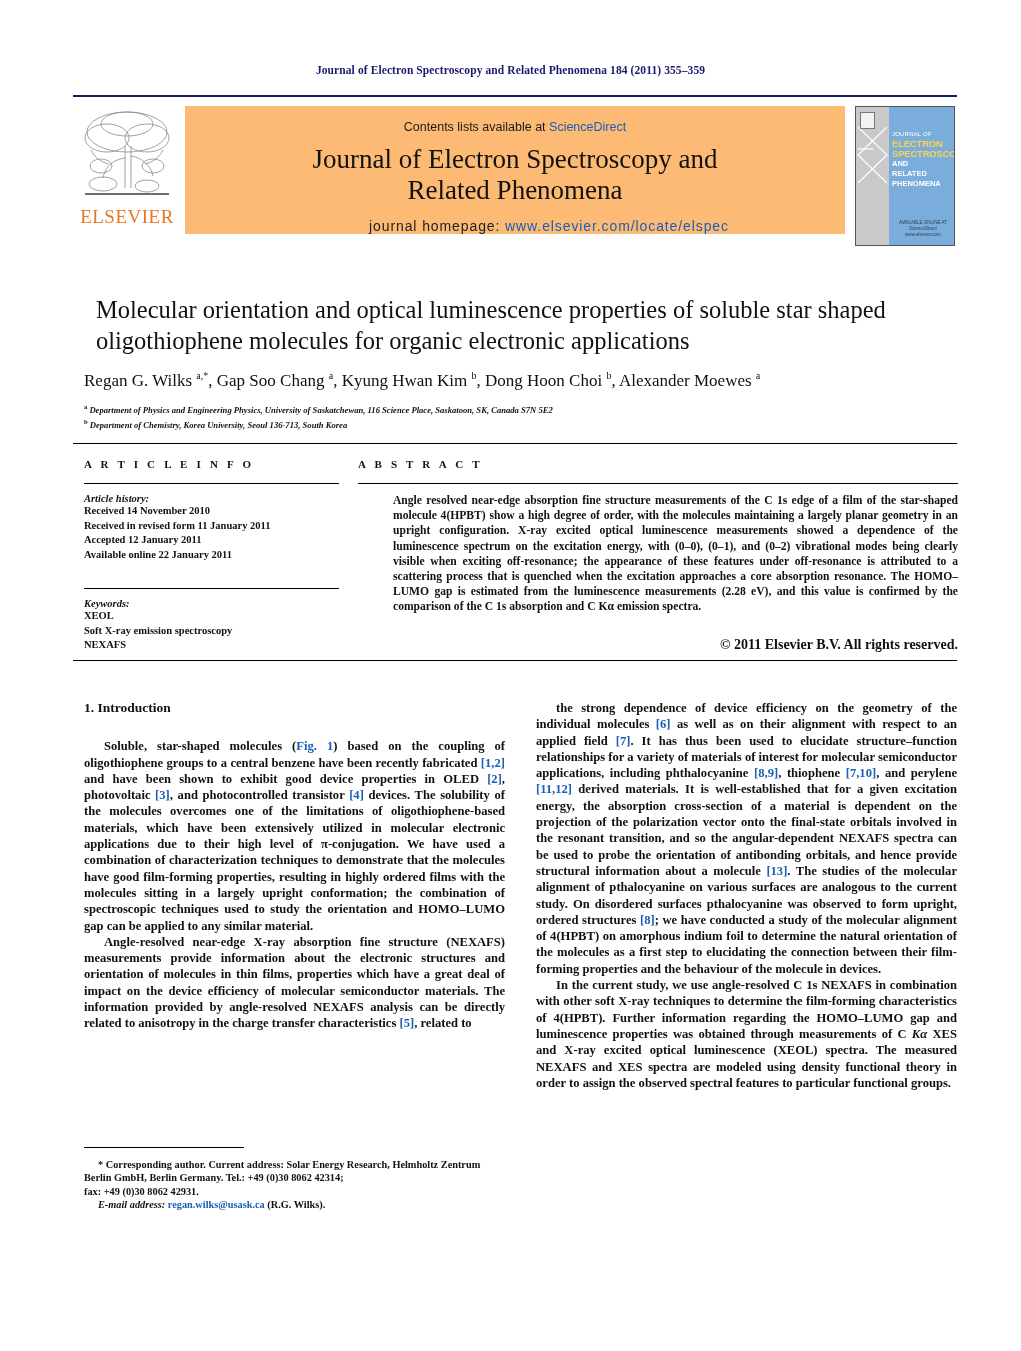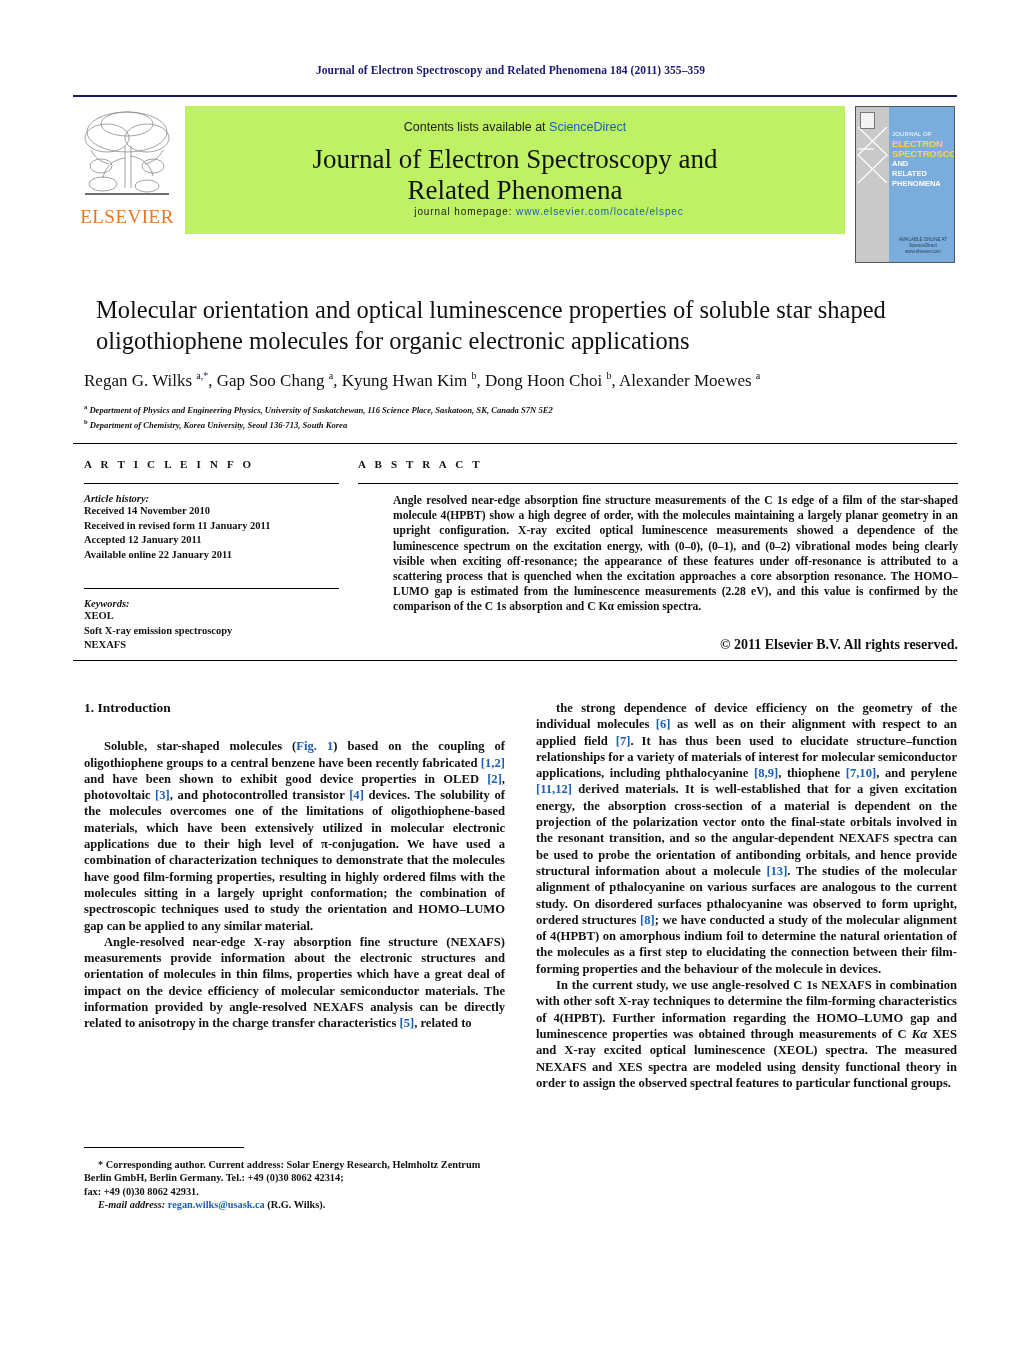--- a/index.html
+++ b/index.html
@@ -70,21 +70,21 @@
     font-family: "Liberation Serif", serif;
     font-size: 19px;
     letter-spacing: 0.5px;
     color: #E87722;
   }
   .sd-band {
     position: absolute;
     left: 112px; top: 4px;
     width: 660px;
     height: 128px;
-    background: #bef264;
+    background: #fdba74;
   }
   .sd-contents {
     position: absolute;
     left: 0; top: 14px;
     width: 660px;
     text-align: center;
     font-family: "Liberation Sans", sans-serif;
     font-size: 12.5px;
     color: #1a1a1a;
   }
@@ -94,36 +94,36 @@
     left: 0; top: 38px;
     width: 660px;
     text-align: center;
     font-family: "Liberation Serif", serif;
     font-size: 27px;
     line-height: 31px;
     color: #111111;
   }
   .homepage-line {
     position: absolute;
-    left: 0; top: 100px;
+    left: 0; top: 112px;
     width: 728px;
     text-align: center;
     font-family: "Liberation Sans", sans-serif;
-    font-size: 10px;
+    font-size: 14px;
     letter-spacing: 0.9px;
     color: #222222;
   }
   .homepage-line .hp-url { color: #1a5fb4; }
 
   
   .cover {
     position: absolute;
     left: 782px; top: 4px;
     width: 100px;
-    height: 157px;
+    height: 140px;
     border: 1px solid #555;
     box-sizing: border-box;
     background: #ffffff;
     overflow: hidden;
   }
   .cover-left {
     position: absolute;
     left: 0; top: 0;
     width: 33px; height: 100%;
     background: #c9c9c9;

